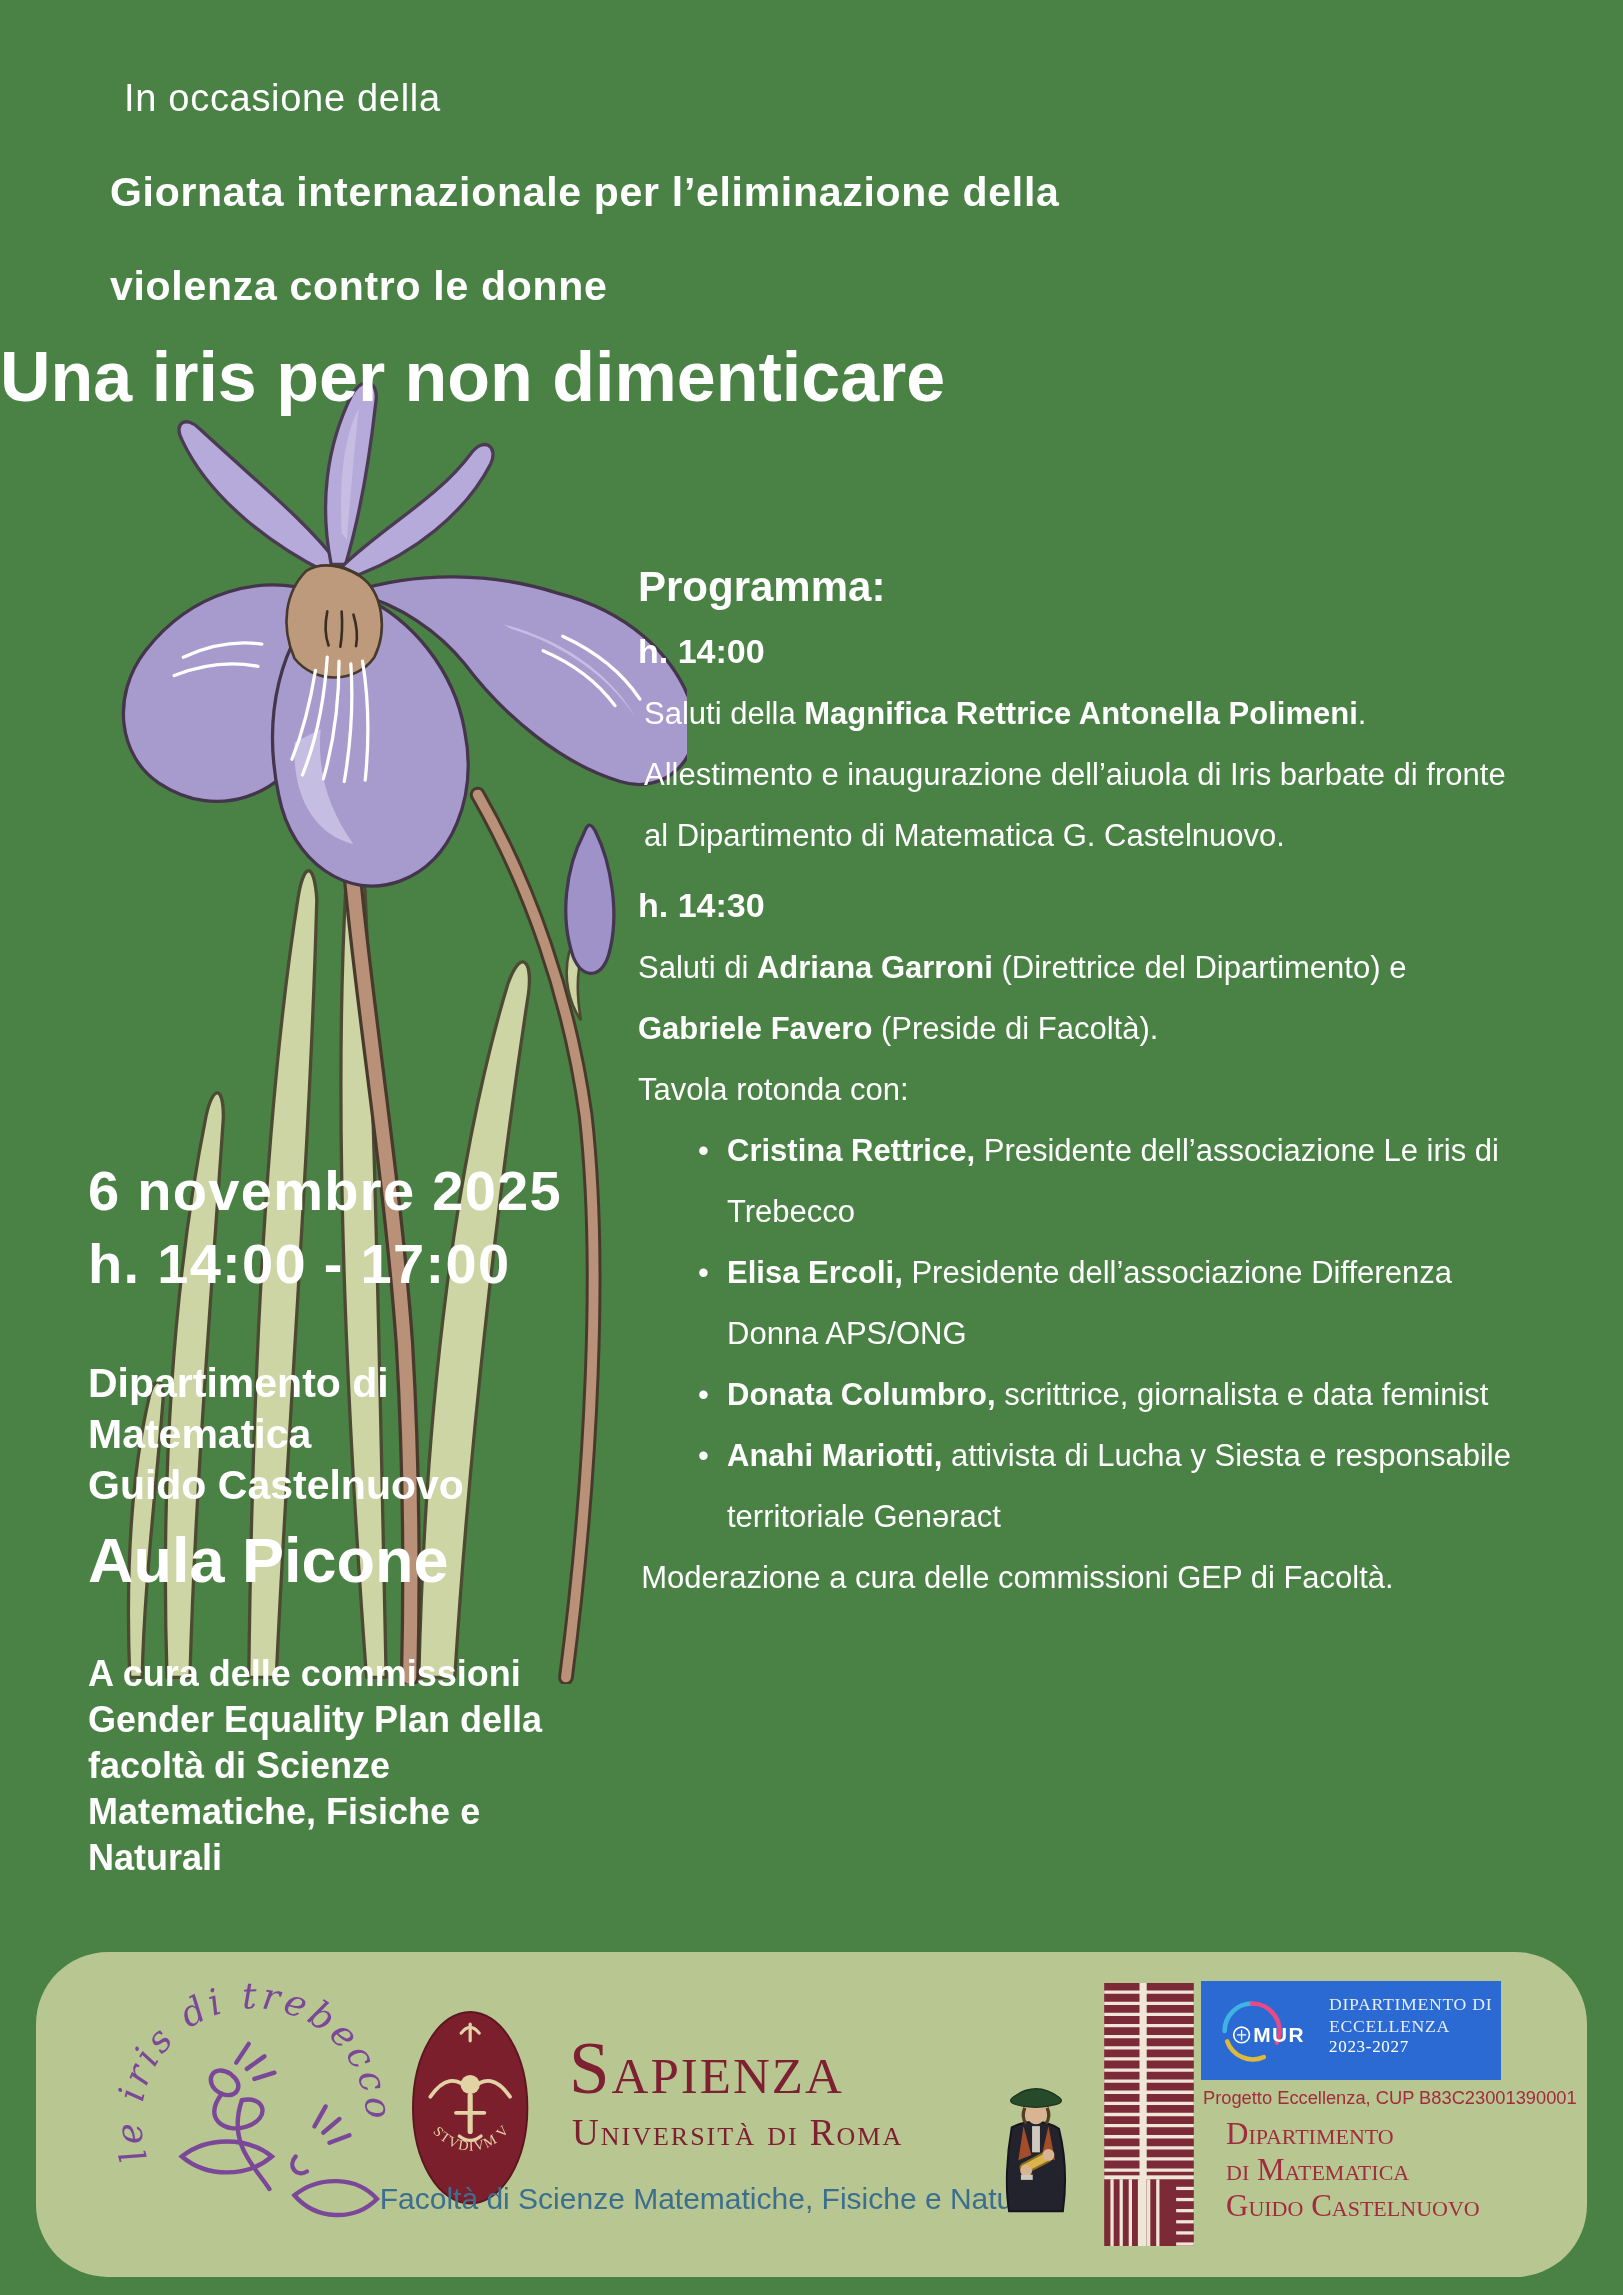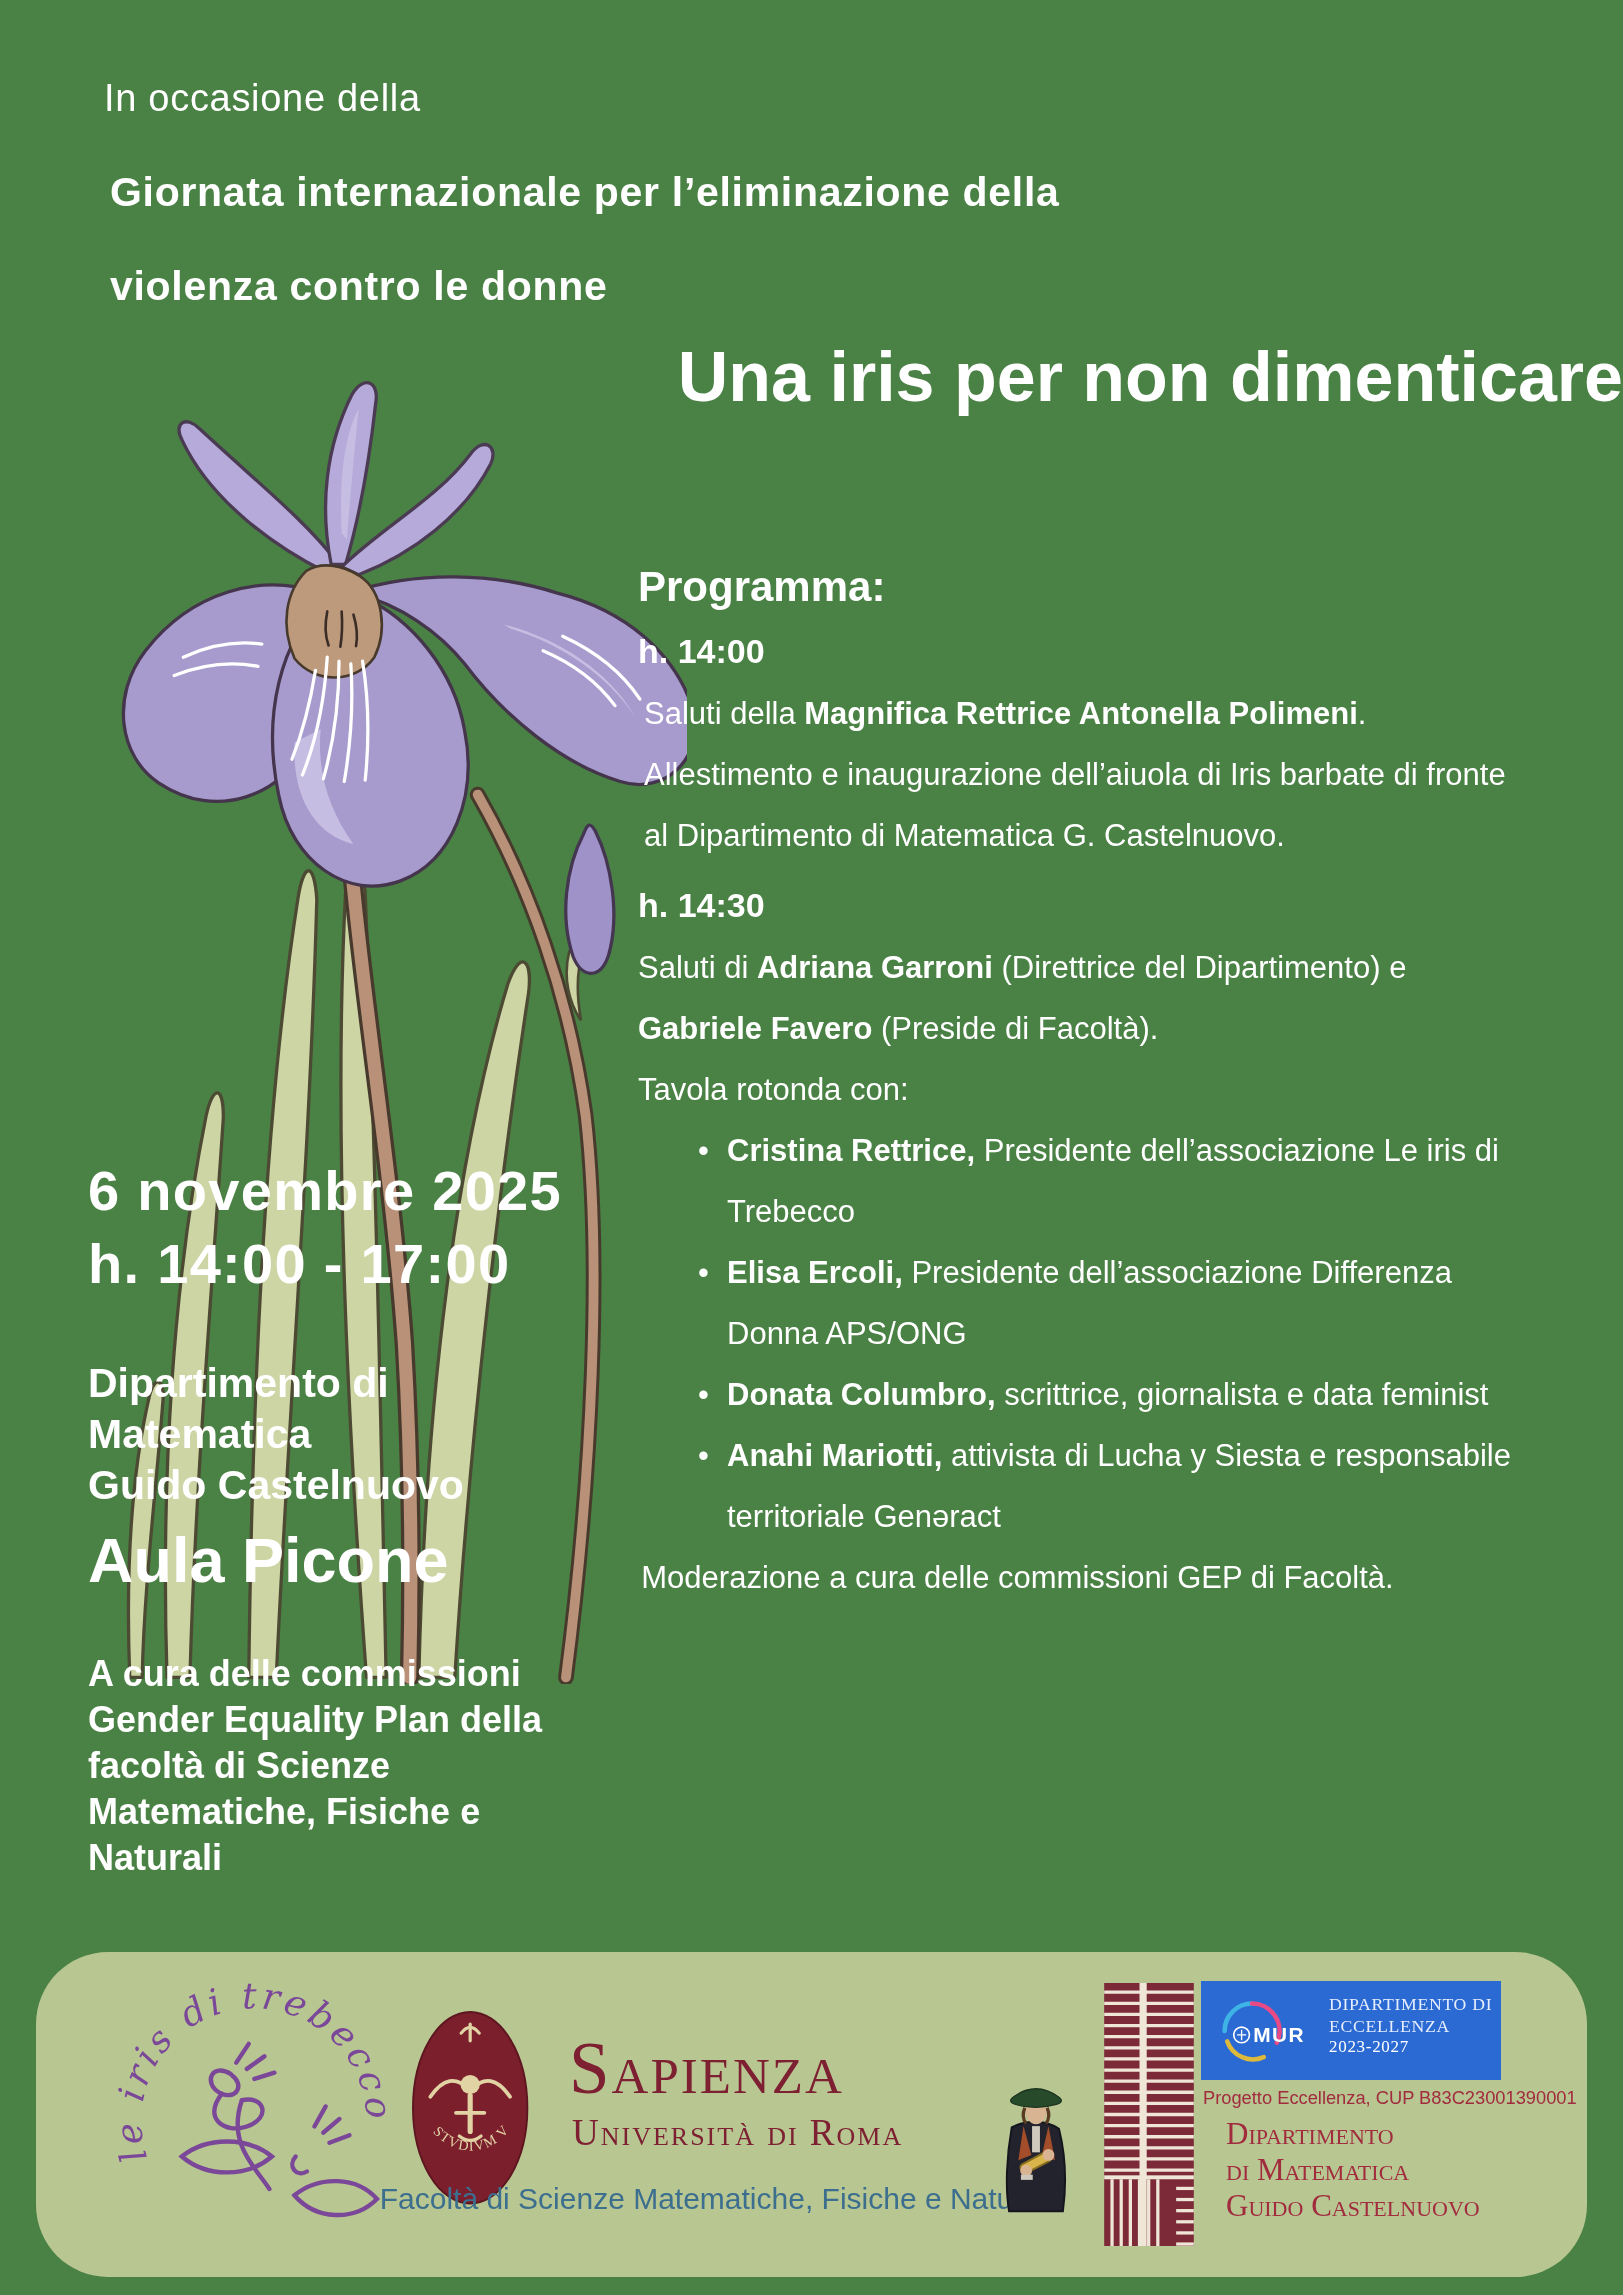--- a/index.html
+++ b/index.html
@@ -1,25 +1,25 @@
 <!DOCTYPE html>
 <html style="font-size:10.5px"><head>
 <meta charset="utf-8">
 <style>
   html,body{margin:0;padding:0;background:#333;}
   .poster{position:relative;width:1623px;height:2295px;background:#4a8144;overflow:hidden;
           font-family:"Liberation Sans",sans-serif;color:#ffffff;}
 
   
-  .occasion-intro{position:absolute;left:104px;top:77px;font-size:38px;font-weight:400;
+  .occasion-intro{position:absolute;left:124px;top:77px;font-size:38px;font-weight:400;
                   letter-spacing:0.7px;white-space:nowrap;}
   .occasion-bold{position:absolute;left:110px;font-size:41px;font-weight:700;letter-spacing:0.7px;white-space:nowrap;}
   .occasion-line1{top:169px;}
   .occasion-line2{top:263px;}
-  .title{position:absolute;left:0;top:337px;width:100%;text-align:right;font-size:70px;
+  .title{position:absolute;left:0;top:337px;width:100%;text-align:left;font-size:70px;
          font-weight:700;white-space:nowrap;z-index:3;}
 
   
   .iris{position:absolute;left:46px;top:376px;width:641px;height:1308px;z-index:1;}
 
   
   .event{position:absolute;left:88px;top:1154px;width:523px;z-index:2;}
   .event-date,.event-time{font-size:56px;font-weight:700;line-height:73px;letter-spacing:1.3px;white-space:nowrap;}
   .venue{margin-top:58px;font-size:41px;font-weight:700;line-height:51px;}
   .room{margin-top:14.4px;font-size:63px;font-weight:700;line-height:71px;}

